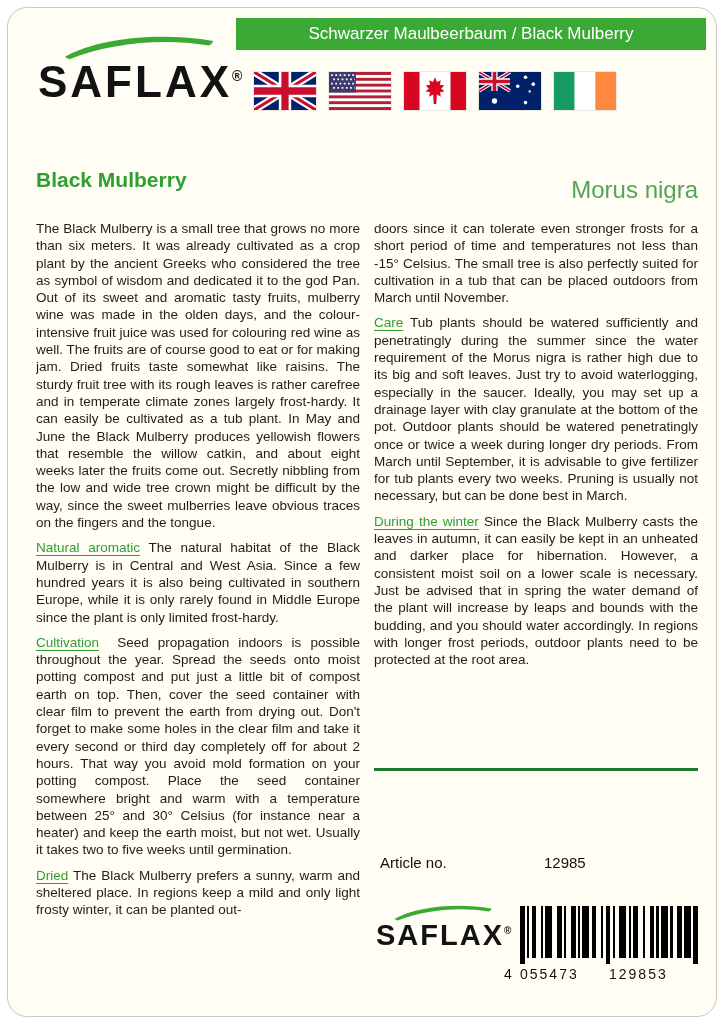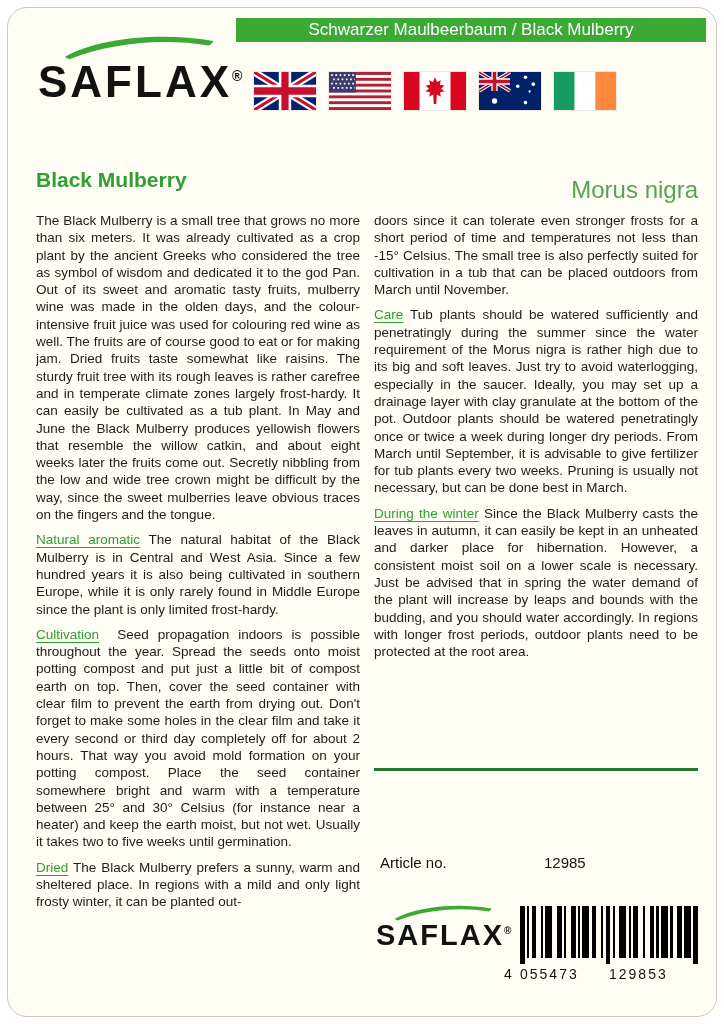--- a/index.html
+++ b/index.html
@@ -9,21 +9,21 @@
     --dark_green:#23782f;
     --text:#1d1d1b;
     --bg:#fffdf4;
     --border:#c9c9c1;
   }
   html,body{margin:0;padding:0;width:724px;height:1024px;background:#ffffff;
     font-family:"Liberation Sans",sans-serif;}
   .page{position:absolute;left:7px;top:7px;width:708px;height:1008px;
     border:1px solid var(--border);border-radius:20px;background:var(--bg);overflow:hidden;}
 
-  .header-bar{position:absolute;left:228px;top:10px;right:10px;height:24px;
+  .header-bar{position:absolute;left:228px;top:10px;right:10px;height:32px;
     background:var(--green);color:#fff;display:flex;align-items:center;justify-content:center;
     font-size:17px;}
 
   .logo{position:absolute;left:30px;top:26px;width:205px;}
   .logo .swoosh{display:block;width:178px;height:26px;margin-left:12px;}
   .logo .word{font-size:44px;font-weight:700;letter-spacing:3px;color:#121212;line-height:1;margin-top:0px;}
   .logo .word sup{font-size:14px;font-weight:700;letter-spacing:0;}
 
   .footer-logo{position:absolute;left:368px;top:896px;width:140px;}
   .footer-logo .swoosh{display:block;width:118px;height:17px;margin-left:8px;}
@@ -32,21 +32,21 @@
 
   .flags{position:absolute;left:246px;top:64px;display:flex;gap:13px;}
   .flag{width:62px;height:38px;display:block;outline:1px solid rgba(0,0,0,0.08);}
 
   .title{position:absolute;left:28px;top:146px;font-size:21px;font-weight:700;color:var(--heading_green);text-align:center;}
   .latin{position:absolute;right:18px;top:168px;font-size:24px;color:var(--latin_green);}
 
   .col{position:absolute;top:204px;width:324px;color:var(--text);}
   .col-left{left:28px;height:798px;overflow:hidden;}
   .col-right{left:366px;}
-  p.body{margin:0 0 8px;font-size:13.5px;line-height:17.3px;text-align:justify;hyphens:auto;-webkit-hyphens:auto;}
+  p.body{margin:8px 0 8px;font-size:13.5px;line-height:17.3px;text-align:justify;hyphens:auto;-webkit-hyphens:auto;}
   .sec{color:var(--heading_green);font-weight:400;text-decoration:underline;
     text-decoration-thickness:1.3px;text-underline-offset:3px;}
 
   .divider{position:absolute;left:366px;top:760px;width:324px;height:3px;background:var(--dark_green);}
 
   .info{position:absolute;left:372px;top:846px;width:318px;font-size:15px;color:#111;}
   .info-row{display:flex;margin-bottom:11px;}
   .info-label{width:164px;}
 
   .barcode{position:absolute;left:496px;top:898px;width:194px;}
@@ -128,21 +128,21 @@
     </svg>
   </div>
 
   <h1 class="title">Black Mulberry</h1>
   <div class="latin">Morus nigra</div>
 
   <div class="col col-left">
     <p class="body">The Black Mulberry is a small tree that grows no more than six meters. It was already cultivated as a crop plant by the ancient Greeks who considered the tree as symbol of wisdom and dedicated it to the god Pan. Out of its sweet and aromatic tasty fruits, mulberry wine was made in the olden days, and the colour-intensive fruit juice was used for colouring red wine as well. The fruits are of course good to eat or for making jam. Dried fruits taste somewhat like raisins. The sturdy fruit tree with its rough leaves is rather carefree and in temperate climate zones largely frost-hardy. It can easily be cultivated as a tub plant. In May and June the Black Mulberry produces yellowish flowers that resemble the willow catkin, and about eight weeks later the fruits come out. Secretly nibbling from the low and wide tree crown might be difficult by the way, since the sweet mulberries leave obvious traces on the fingers and the tongue.</p>
     <p class="body"><span class="sec">Natural aromatic</span> <span>The natural habitat of the Black Mulberry is in Central and West Asia. Since a few hundred years it is also being cultivated in southern Europe, while it is only rarely found in Middle Europe since the plant is only limited frost-hardy.</span></p>
     <p class="body"><span class="sec">Cultivation</span>&nbsp; <span>Seed propagation indoors is possible throughout the year. Spread the seeds onto moist potting compost and put just a little bit of compost earth on top. Then, cover the seed container with clear film to prevent the earth from drying out. Don't forget to make some holes in the clear film and take it every second or third day completely off for about 2 hours. That way you avoid mold formation on your potting compost. Place the seed container somewhere bright and warm with a temperature between 25° and 30° Celsius (for instance near a heater) and keep the earth moist, but not wet. Usually it takes two to five weeks until germination.</span></p>
-    <p class="body"><span class="sec">Dried</span> <span>The Black Mulberry prefers a sunny, warm and sheltered place. In regions with a mild and only light frosty winter, it can be planted out-</span></p>
+    <p class="body"><span class="sec">Dried</span> <span>The Black Mulberry prefers a sunny, warm and sheltered place. In regions keep a mild and only light frosty winter, it can be planted out-</span></p>
   </div>
 
   <div class="col col-right">
     <p class="body">doors since it can tolerate even stronger frosts for a short period of time and temperatures not less than -15° Celsius. The small tree is also perfectly suited for cultivation in a tub that can be placed outdoors from March until November.</p>
     <p class="body"><span class="sec">Care</span> <span>Tub plants should be watered sufficiently and penetratingly during the summer since the water requirement of the Morus nigra is rather high due to its big and soft leaves. Just try to avoid waterlogging, especially in the saucer. Ideally, you may set up a drainage layer with clay granulate at the bottom of the pot. Outdoor plants should be watered penetratingly once or twice a week during longer dry periods. From March until September, it is advisable to give fertilizer for tub plants every two weeks. Pruning is usually not necessary, but can be done best in March.</span></p>
     <p class="body"><span class="sec">During the winter</span> <span>Since the Black Mulberry casts the leaves in autumn, it can easily be kept in an unheated and darker place for hibernation. However, a consistent moist soil on a lower scale is necessary. Just be advised that in spring the water demand of the plant will increase by leaps and bounds with the budding, and you should water accordingly. In regions with longer frost periods, outdoor plants need to be protected at the root area.</span></p>
   </div>
 
   <div class="divider"></div>
 

